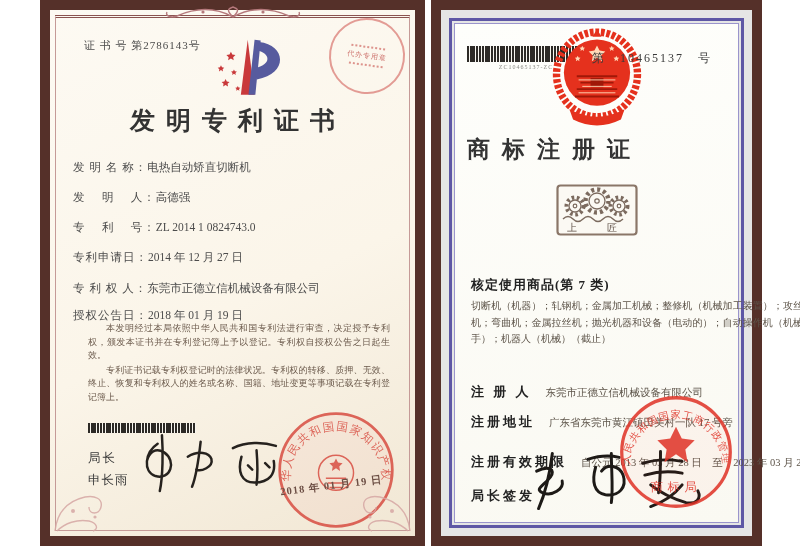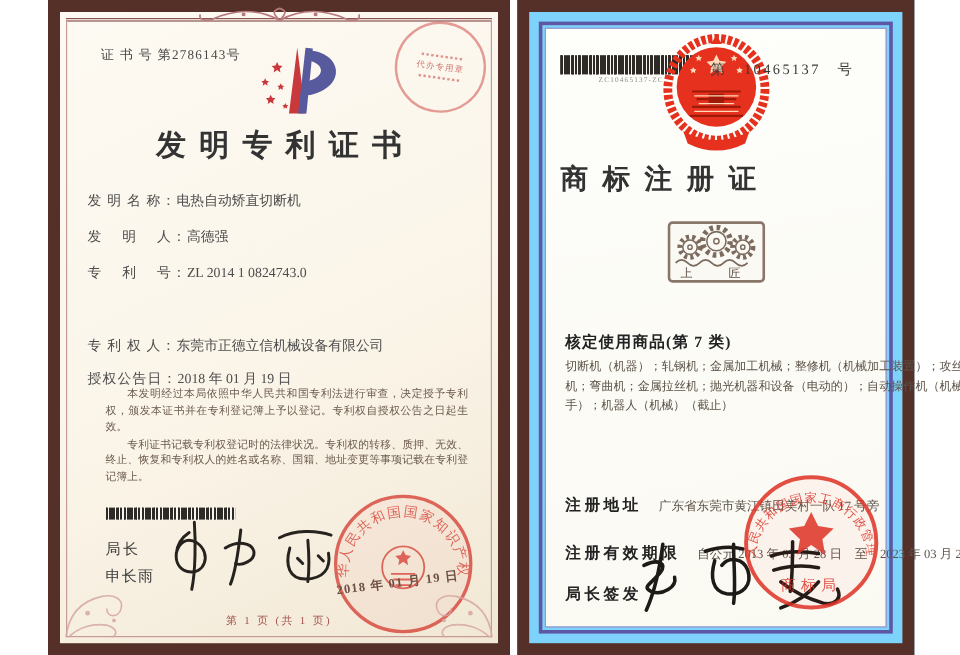--- a/index.html
+++ b/index.html
@@ -44,21 +44,21 @@
     color:#a2524d; letter-spacing:2px; }
   .corner { bottom:1px; width:60px; height:48px; opacity:.85; }
   .corner.left { left:1px; } .corner.right { right:1px; transform:scaleX(-1); }
   .tflourish { top:-5px; left:50%; margin-left:-90px; width:180px; height:20px; }
 
   
   .gap { width:6px; flex:none; background:#fff; }
 
   
   .cert-right { width:331px; height:546px; border:10px solid #553029;
-    background:#7dd3fc; position:relative; flex:none; padding:8px;text-decoration:underline; }
+    background:#e5e5e5; position:relative; flex:none; padding:8px;text-decoration:underline; }
   .blue-outer { width:100%; height:100%; border:3px solid #5e57a5; padding:2px; }
   .blue-inner { width:100%; height:100%; border:1px solid #9a94cc; position:relative;
     background:linear-gradient(170deg,#fefefb 0%,#faf9f2 100%); }
   .rp { position:absolute; }
   .rbarcode { top:22px; left:12px; width:118px; height:16px; }
   .rbarcode-txt { top:40px; left:12px; width:118px; text-align:center; font-size:6px;
     letter-spacing:1px; color:#8a8a84; }
   .emblem { top:4px; left:50%; margin-left:-46px; width:92px; height:102px; }
   .rcertno { top:26px; right:26px; font-size:12px; color:#3a3a3a; letter-spacing:2px; }
   .rtitle { top:110px; left:0; width:100%; font-size:23px;
@@ -123,20 +123,23 @@
 
     <div class="lp frow" style="top:150px">
       <span class="flabel">发 明 名 称：</span><span class="fvalue">电热自动矫直切断机</span>
     </div>
     <div class="lp frow" style="top:180px">
       <span class="flabel">发　 明 　人：</span><span class="fvalue">高德强</span>
     </div>
     <div class="lp frow" style="top:210px">
       <span class="flabel">专 　利 　号：</span><span class="fvalue">ZL 2014 1 0824743.0</span>
     </div>
+    <div class="lp frow" style="top:240px">
+      <span class="flabel">专利申请日：</span><span class="fvalue">2014 年 12 月 27 日</span>
+    </div>
     <div class="lp frow" style="top:271px">
       <span class="flabel">专 利 权 人：</span><span class="fvalue">东莞市正德立信机械设备有限公司</span>
     </div>
     <div class="lp frow" style="top:298px">
       <span class="flabel">授权公告日：</span><span class="fvalue">2018 年 01 月 19 日</span>
     </div>
 
     <div class="lp lparas">
       <p>本发明经过本局依照中华人民共和国专利法进行审查，决定授予专利权，颁发本证书并在专利登记簿上予以登记。专利权自授权公告之日起生效。</p>
       <p>专利证书记载专利权登记时的法律状况。专利权的转移、质押、无效、终止、恢复和专利权人的姓名或名称、国籍、地址变更等事项记载在专利登记簿上。</p>
@@ -167,21 +170,20 @@
           <textPath href="#arcL" startOffset="50%" text-anchor="middle">中华人民共和国国家知识产权局</textPath>
         </text>
         <circle cx="65" cy="68" r="19" fill="none" stroke="#d6453a" stroke-width="1.6"></circle>
         <use href="#star5" transform="translate(65,60) scale(0.75)" fill="#d6453a"></use>
         <path d="M54,74 h22 M56,79 h18 M58,84 h14" stroke="#d6453a" stroke-width="1.6"></path>
       </g>
     </svg>
 
     <div class="lp lseal-date">2018 年 01 月 19 日</div>
 
-    <div class="lp lfooter">第 1 页 (共 1 页)</div>
 
     <svg class="lp corner left" viewBox="0 0 60 48">
       <g stroke="#d6a7a4" stroke-width="1.4" fill="none">
         <path d="M4,44 C6,26 16,14 34,10 C44,8 52,12 50,20 C48,28 38,28 38,20"></path>
         <path d="M6,44 C14,36 26,32 38,34 C46,36 48,42 42,44"></path>
         <circle cx="22" cy="24" r="2" fill="#d6a7a4" stroke="none"></circle>
         <circle cx="44" cy="30" r="1.6" fill="#d6a7a4" stroke="none"></circle>
       </g>
     </svg>
     <svg class="lp corner right" viewBox="0 0 60 48">
@@ -237,20 +239,23 @@
             <circle cx="63" cy="22" r="6" stroke-width="1.3"></circle>
             <circle cx="63" cy="22" r="1.8" stroke-width="1.2"></circle>
             <path d="M7,35 q5,-5 10,0 t10,0 t10,0 t10,0 t10,0 t10,0" stroke-width="1.4"></path>
           </g>
           <text x="41" y="47" text-anchor="middle" font-size="10" fill="#5f5047" letter-spacing="10">上　匠</text>
         </svg>
 
         <div class="rp rheading">核定使用商品(第 7 类)</div>
         <div class="rp rgoods">切断机（机器）；轧钢机；金属加工机械；整修机（机械加工装置）；攻丝机；弯曲机；金属拉丝机；抛光机器和设备（电动的）；自动操作机（机械手）；机器人（机械）（截止）</div>
 
+        <div class="rp rrow" style="top:358px">
+          <span class="rlabel">注 册 人</span><span class="rvalue">东莞市正德立信机械设备有限公司</span>
+        </div>
         <div class="rp rrow" style="top:388px">
           <span class="rlabel">注册地址</span><span class="rvalue">广东省东莞市黄江镇田美村一队 17 号旁</span>
         </div>
         <div class="rp rrow" style="top:428px; max-width:340px; overflow:hidden">
           <span class="rlabel">注册有效期限</span><span class="rvalue">自公元 2013 年 03 月 28 日　至　2023 年 03 月 27 日</span>
         </div>
         <div class="rp rrow" style="top:462px">
           <span class="rlabel">局长签发</span>
         </div>
 

